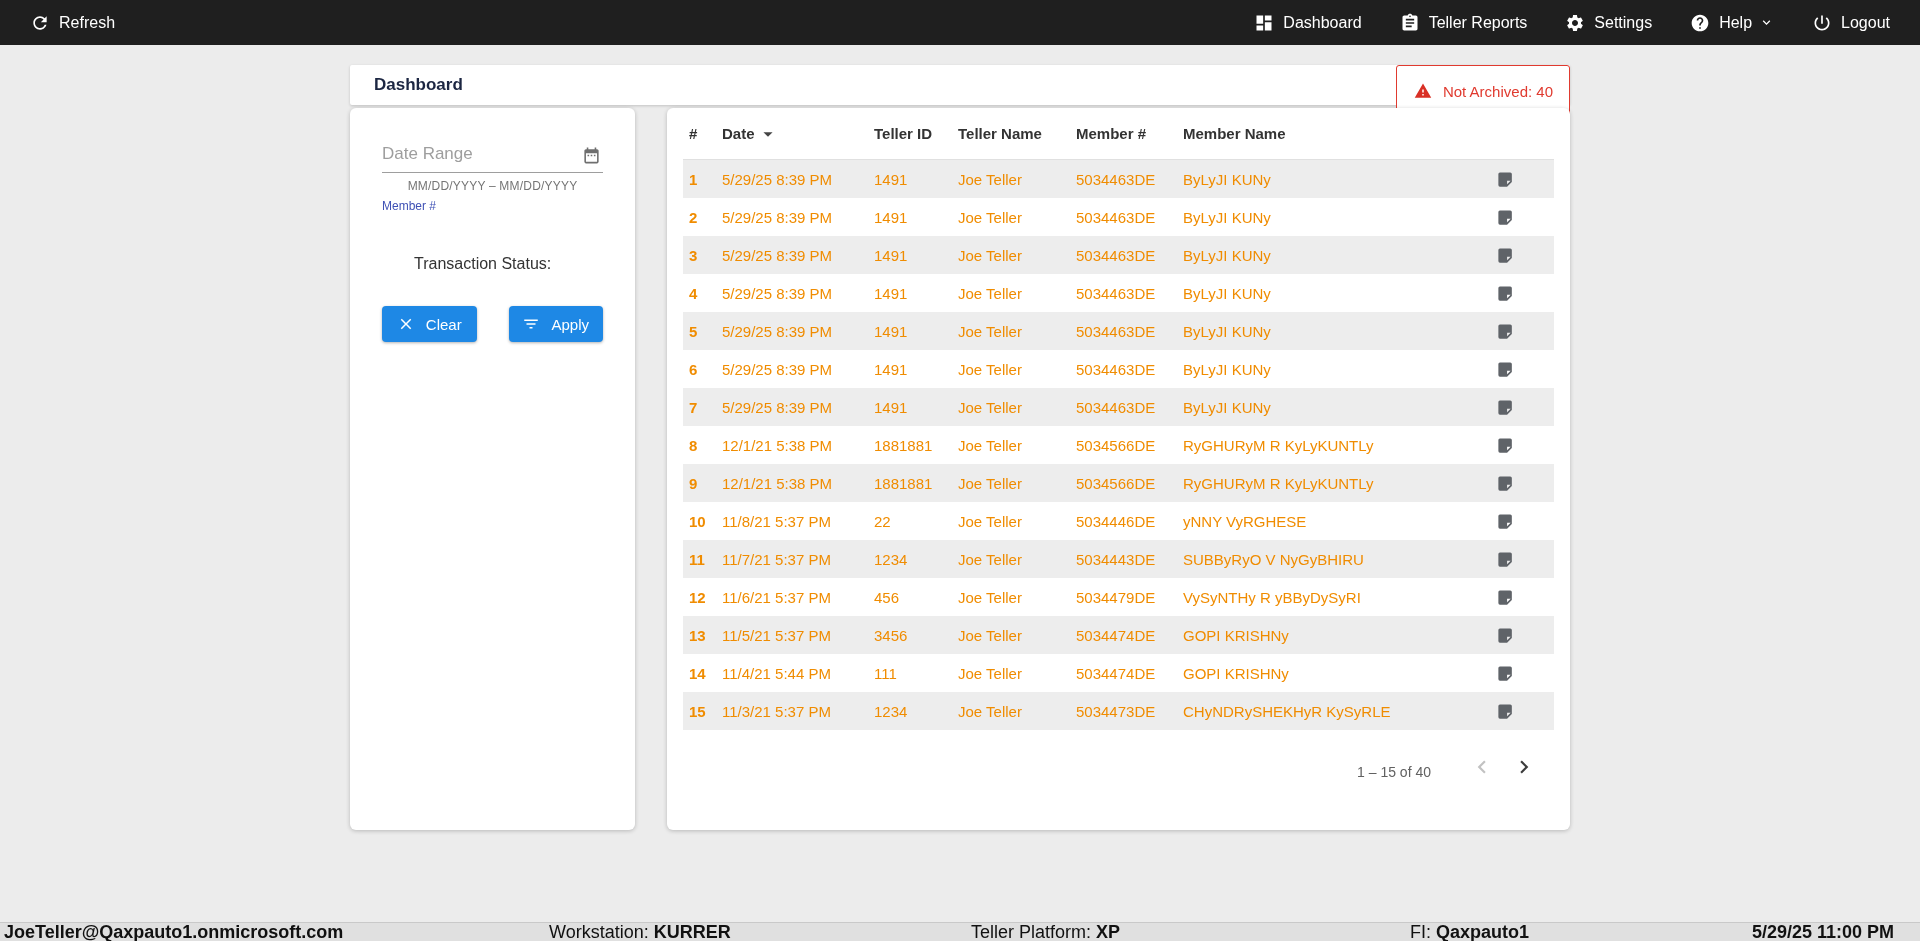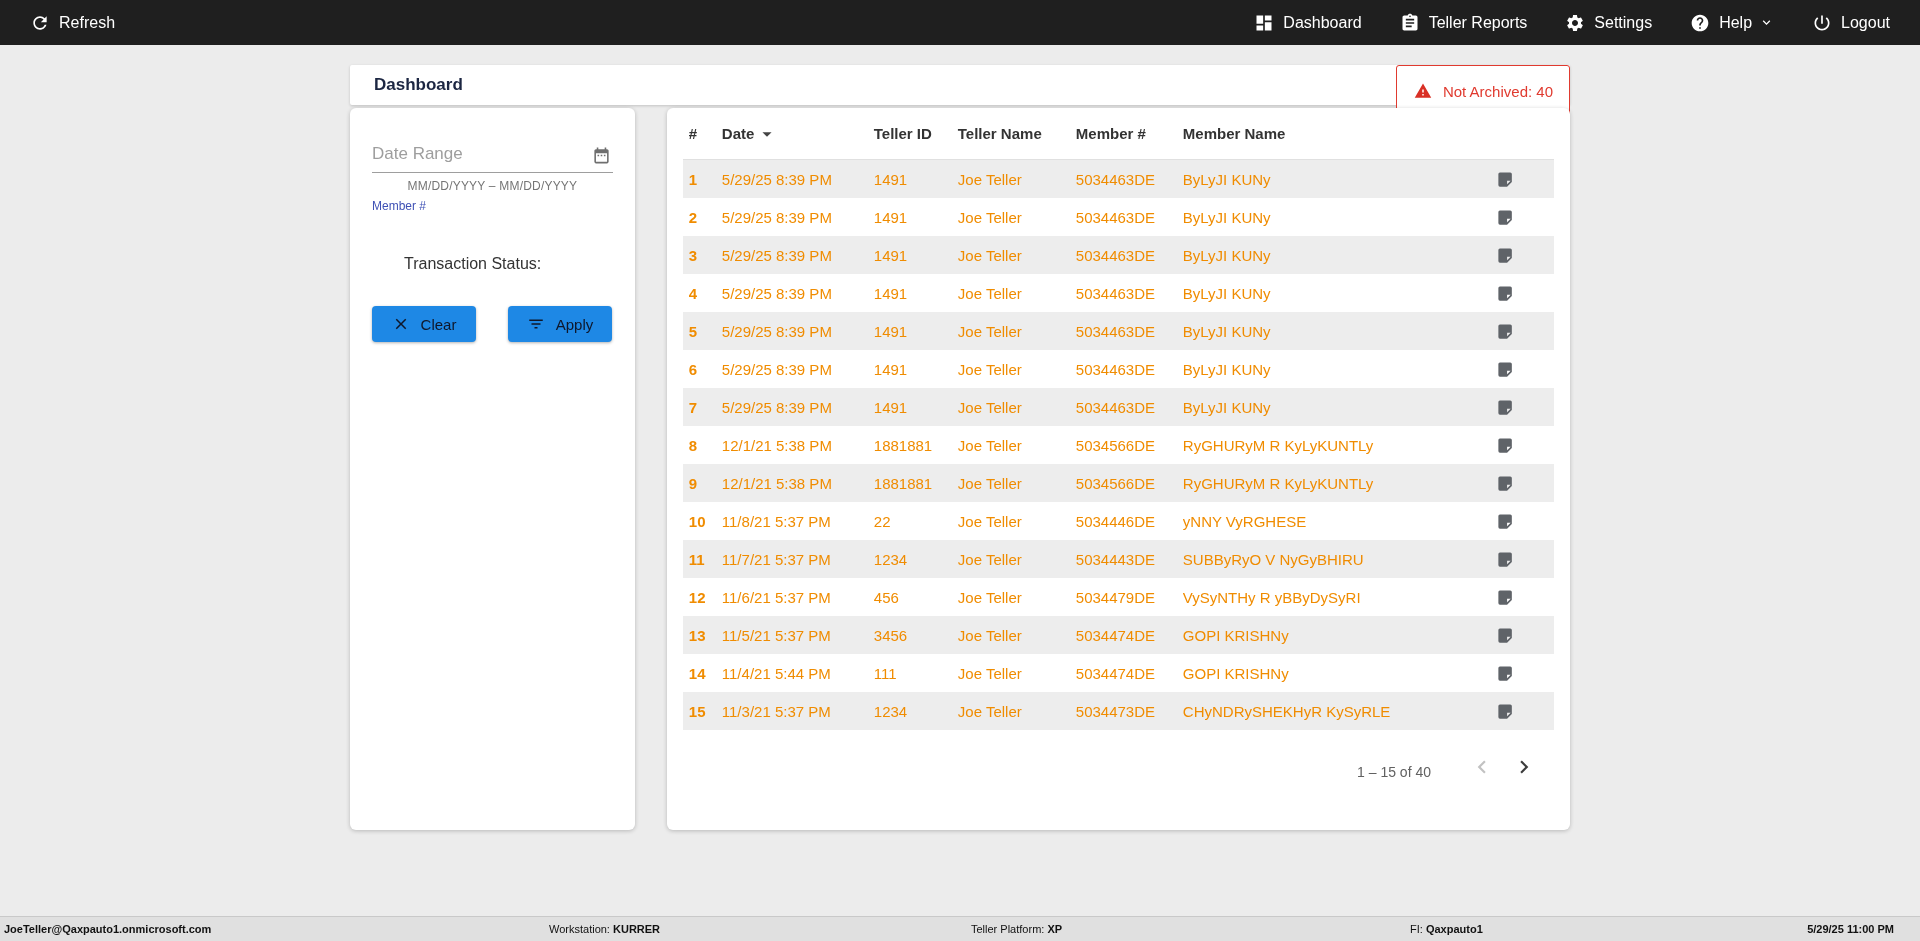--- a/index.html
+++ b/index.html
@@ -45,21 +45,21 @@
     padding:0 16px; color:#e03a2f; font-size:15px; cursor:pointer;
   }
   .warn-icon { width:20px; height:18px; color:#d93025; }
   .warn-icon svg { width:100%; height:100%; }
 
   .panels { display:flex; gap:32px; margin-top:3px; }
 
   
   .filter-card {
     width:285px; height:722px; background:#fff; border-radius:6px;
-    box-shadow:0 1px 4px rgba(0,0,0,.22); padding:24px 22px; position:relative;
+    box-shadow:0 1px 4px rgba(0,0,0,.22); padding:24px 32px; position:relative;
   }
   .field { position:relative; border-bottom:1px solid #9e9e9e; padding:6px 0 8px; }
   .field input {
     border:none; outline:none; width:100%; font-size:17px; color:#222;
     background:transparent; font-family:"Liberation Sans", sans-serif;
   }
   .field input::placeholder { color:#9e9e9e; opacity:1; }
   .field .right-icon {
     position:absolute; right:2px; top:8px; width:19px; height:19px;
     color:#6f6f6f; cursor:pointer;
@@ -78,21 +78,21 @@
   .switch { position:relative; width:42px; height:24px; flex:none; }
   .switch .track { position:absolute; left:2px; top:5px; width:38px; height:14px; border-radius:7px; background:#9e9e9e; }
   .switch .thumb {
     position:absolute; left:0; top:1px; width:22px; height:22px; border-radius:50%;
     background:#f5f5f5; box-shadow:0 1px 3px rgba(0,0,0,.45);
   }
   .switch.on .track { background:#9fa8da; }
   .switch.on .thumb { left:20px; background:#3f51b5; }
   .btn-row { display:flex; margin-top:33px; gap:32px; }
   .btn {
-    width:104px; height:36px; background:#1e88e5; color:#0f172a; border:none; border-radius:4px;
+    width:104px; height:36px; background:#1e88e5; color:#ffffff; border:none; border-radius:4px;
     font-size:15px; font-family:"Liberation Sans", sans-serif;
     display:flex; align-items:center; justify-content:center; gap:11px;
     cursor:pointer; box-shadow:0 1px 3px rgba(0,0,0,.3);
   }
   .btn-icon { width:18px; height:18px; }
   .btn-icon svg { width:100%; height:100%; }
 
   
   .table-card {
     width:904px; height:722px; background:#fff; border-radius:6px;
@@ -123,23 +123,23 @@
     display:flex; align-items:flex-end;
   }
   .page-range { font-size:14px; color:#616161; margin-right:38px; }
   .pg-btn { width:26px; height:26px; cursor:pointer; }
   .pg-btn svg { width:100%; height:100%; }
   .pg-prev { color:#c2c2c2; margin-right:16px; }
   .pg-next { color:#3c3c3c; }
 
   
   .statusbar {
-    position:absolute; left:0; right:0; bottom:0; height:25px;
+    position:absolute; left:0; right:0; bottom:0; height:19px;
     background:#e0e0e0; border-top:1px solid #c9c9c9;
-    font-size:11px; color:#111;
+    font-size:18px; color:#111;
   }
   .statusbar .item { position:absolute; top:50%; transform:translateY(-50%); white-space:nowrap; }
   .statusbar .bold { font-weight:bold; }
   .sb-user { left:4px; font-weight:bold; }
   .sb-ws { left:549px; }
   .sb-platform { left:971px; }
   .sb-fi { left:1410px; }
   .sb-time { right:26px; font-weight:bold; }
 </style>
 </head>

